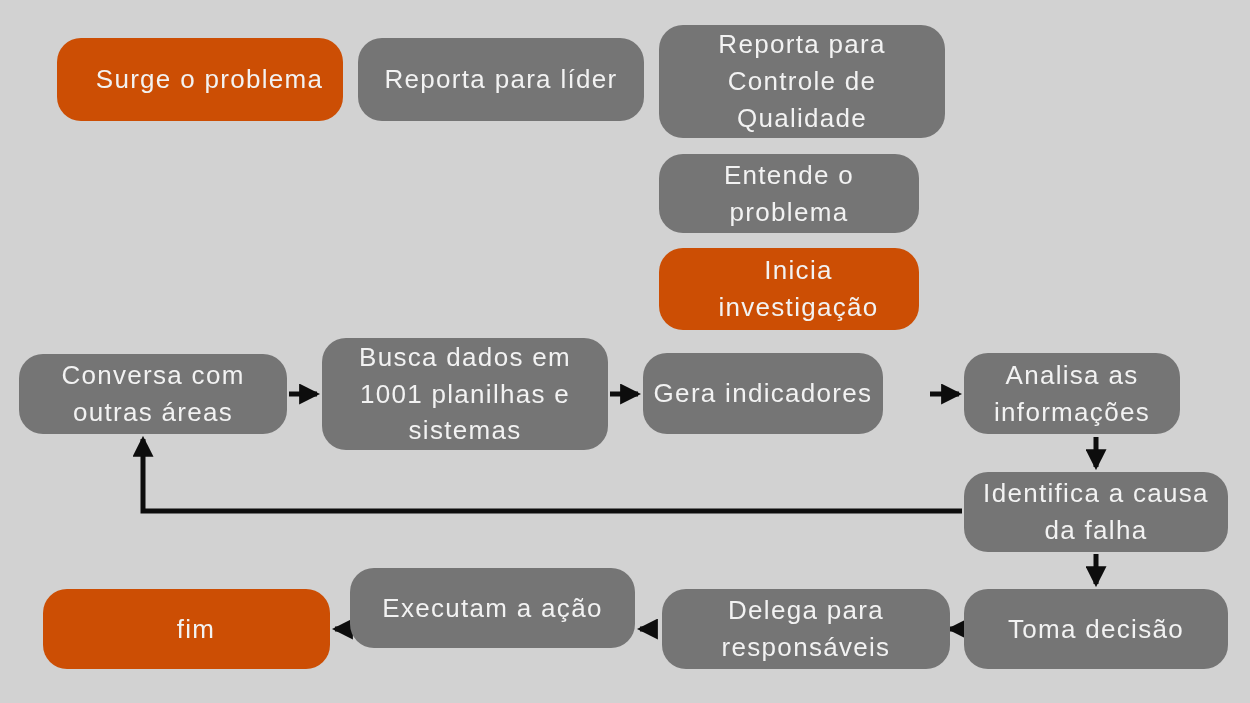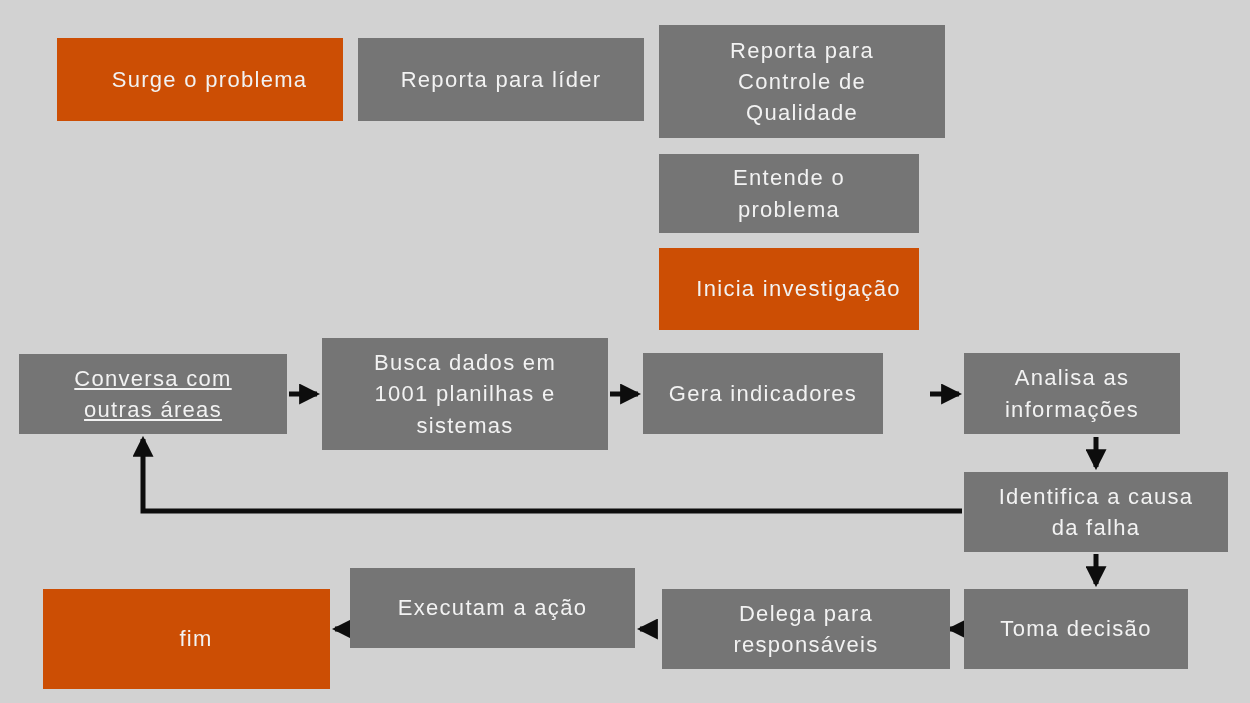--- a/index.html
+++ b/index.html
@@ -25,23 +25,24 @@
   }
   #arrowhead path { fill: var(--arrow, #0d0d0d); }
   .node {
     position: absolute;
     display: flex; align-items: center; justify-content: center;
     text-align: center;
     white-space: pre-line;
     box-sizing: border-box;
     padding: 4px 10px;
     color: var(--text, #f2f2f2);
-    font-size: 22px;
+    font-size: 26px;
     letter-spacing: 1.3px;
     line-height: 1.42;
+    border-radius: 24px;
   }
   .node.gray   { background: var(--gray, #757575); }
   .node.orange { background: var(--orange, #cc4e04); padding-left: 29px; }
 </style>
 </head>
 <body>
 
 <div class="stage">
   <svg class="edge-layer" id="edge-layer" viewBox="0 0 1250 703" xmlns="http://www.w3.org/2000/svg">
     <defs>
@@ -61,29 +62,29 @@
     </svg>
   <div id="nodes">
       <div class="node orange" style="left: 57px; top: 38px; width: 286px; height: 83px;">Surge o problema</div>
       <div class="node gray" style="left: 358px; top: 38px; width: 286px; height: 83px;">Reporta para líder</div>
       <div class="node gray" style="left: 659px; top: 25px; width: 286px; height: 113px;">Reporta para
 Controle de
 Qualidade</div>
       <div class="node gray" style="left: 659px; top: 154px; width: 260px; height: 79px;">Entende o
 problema</div>
       <div class="node orange" style="left: 659px; top: 248px; width: 260px; height: 82px;">Inicia investigação</div>
-      <div class="node gray" style="left: 19px; top: 354px; width: 268px; height: 80px; text-decoration: underline;">Conversa com
+      <div class="node gray" style="left: 19px; top: 354px; width: 268px; height: 80px;">Conversa com
 outras áreas</div>
       <div class="node gray" style="left: 322px; top: 338px; width: 286px; height: 112px;">Busca dados em
 1001 planilhas e
 sistemas</div>
       <div class="node gray" style="left: 643px; top: 353px; width: 240px; height: 81px;">Gera indicadores</div>
       <div class="node gray" style="left: 964px; top: 353px; width: 216px; height: 81px;">Analisa as
 informações</div>
       <div class="node gray" style="left: 964px; top: 472px; width: 264px; height: 80px;">Identifica a causa
 da falha</div>
-      <div class="node gray" style="left: 964px; top: 589px; width: 224px; height: 80px;">Toma decisão</div>
+      <div class="node gray" style="left: 964px; top: 589px; width: 264px; height: 80px;">Toma decisão</div>
       <div class="node gray" style="left: 662px; top: 589px; width: 288px; height: 80px;">Delega para
 responsáveis</div>
       <div class="node gray" style="left: 350px; top: 568px; width: 285px; height: 80px;">Executam a ação</div>
-      <div class="node orange" style="left: 43px; top: 589px; width: 287px; height: 100px;">fim</div>
+      <div class="node orange" style="left: 43px; top: 589px; width: 287px; height: 80px;">fim</div>
     </div>
 </div>
 
 </body></html>

